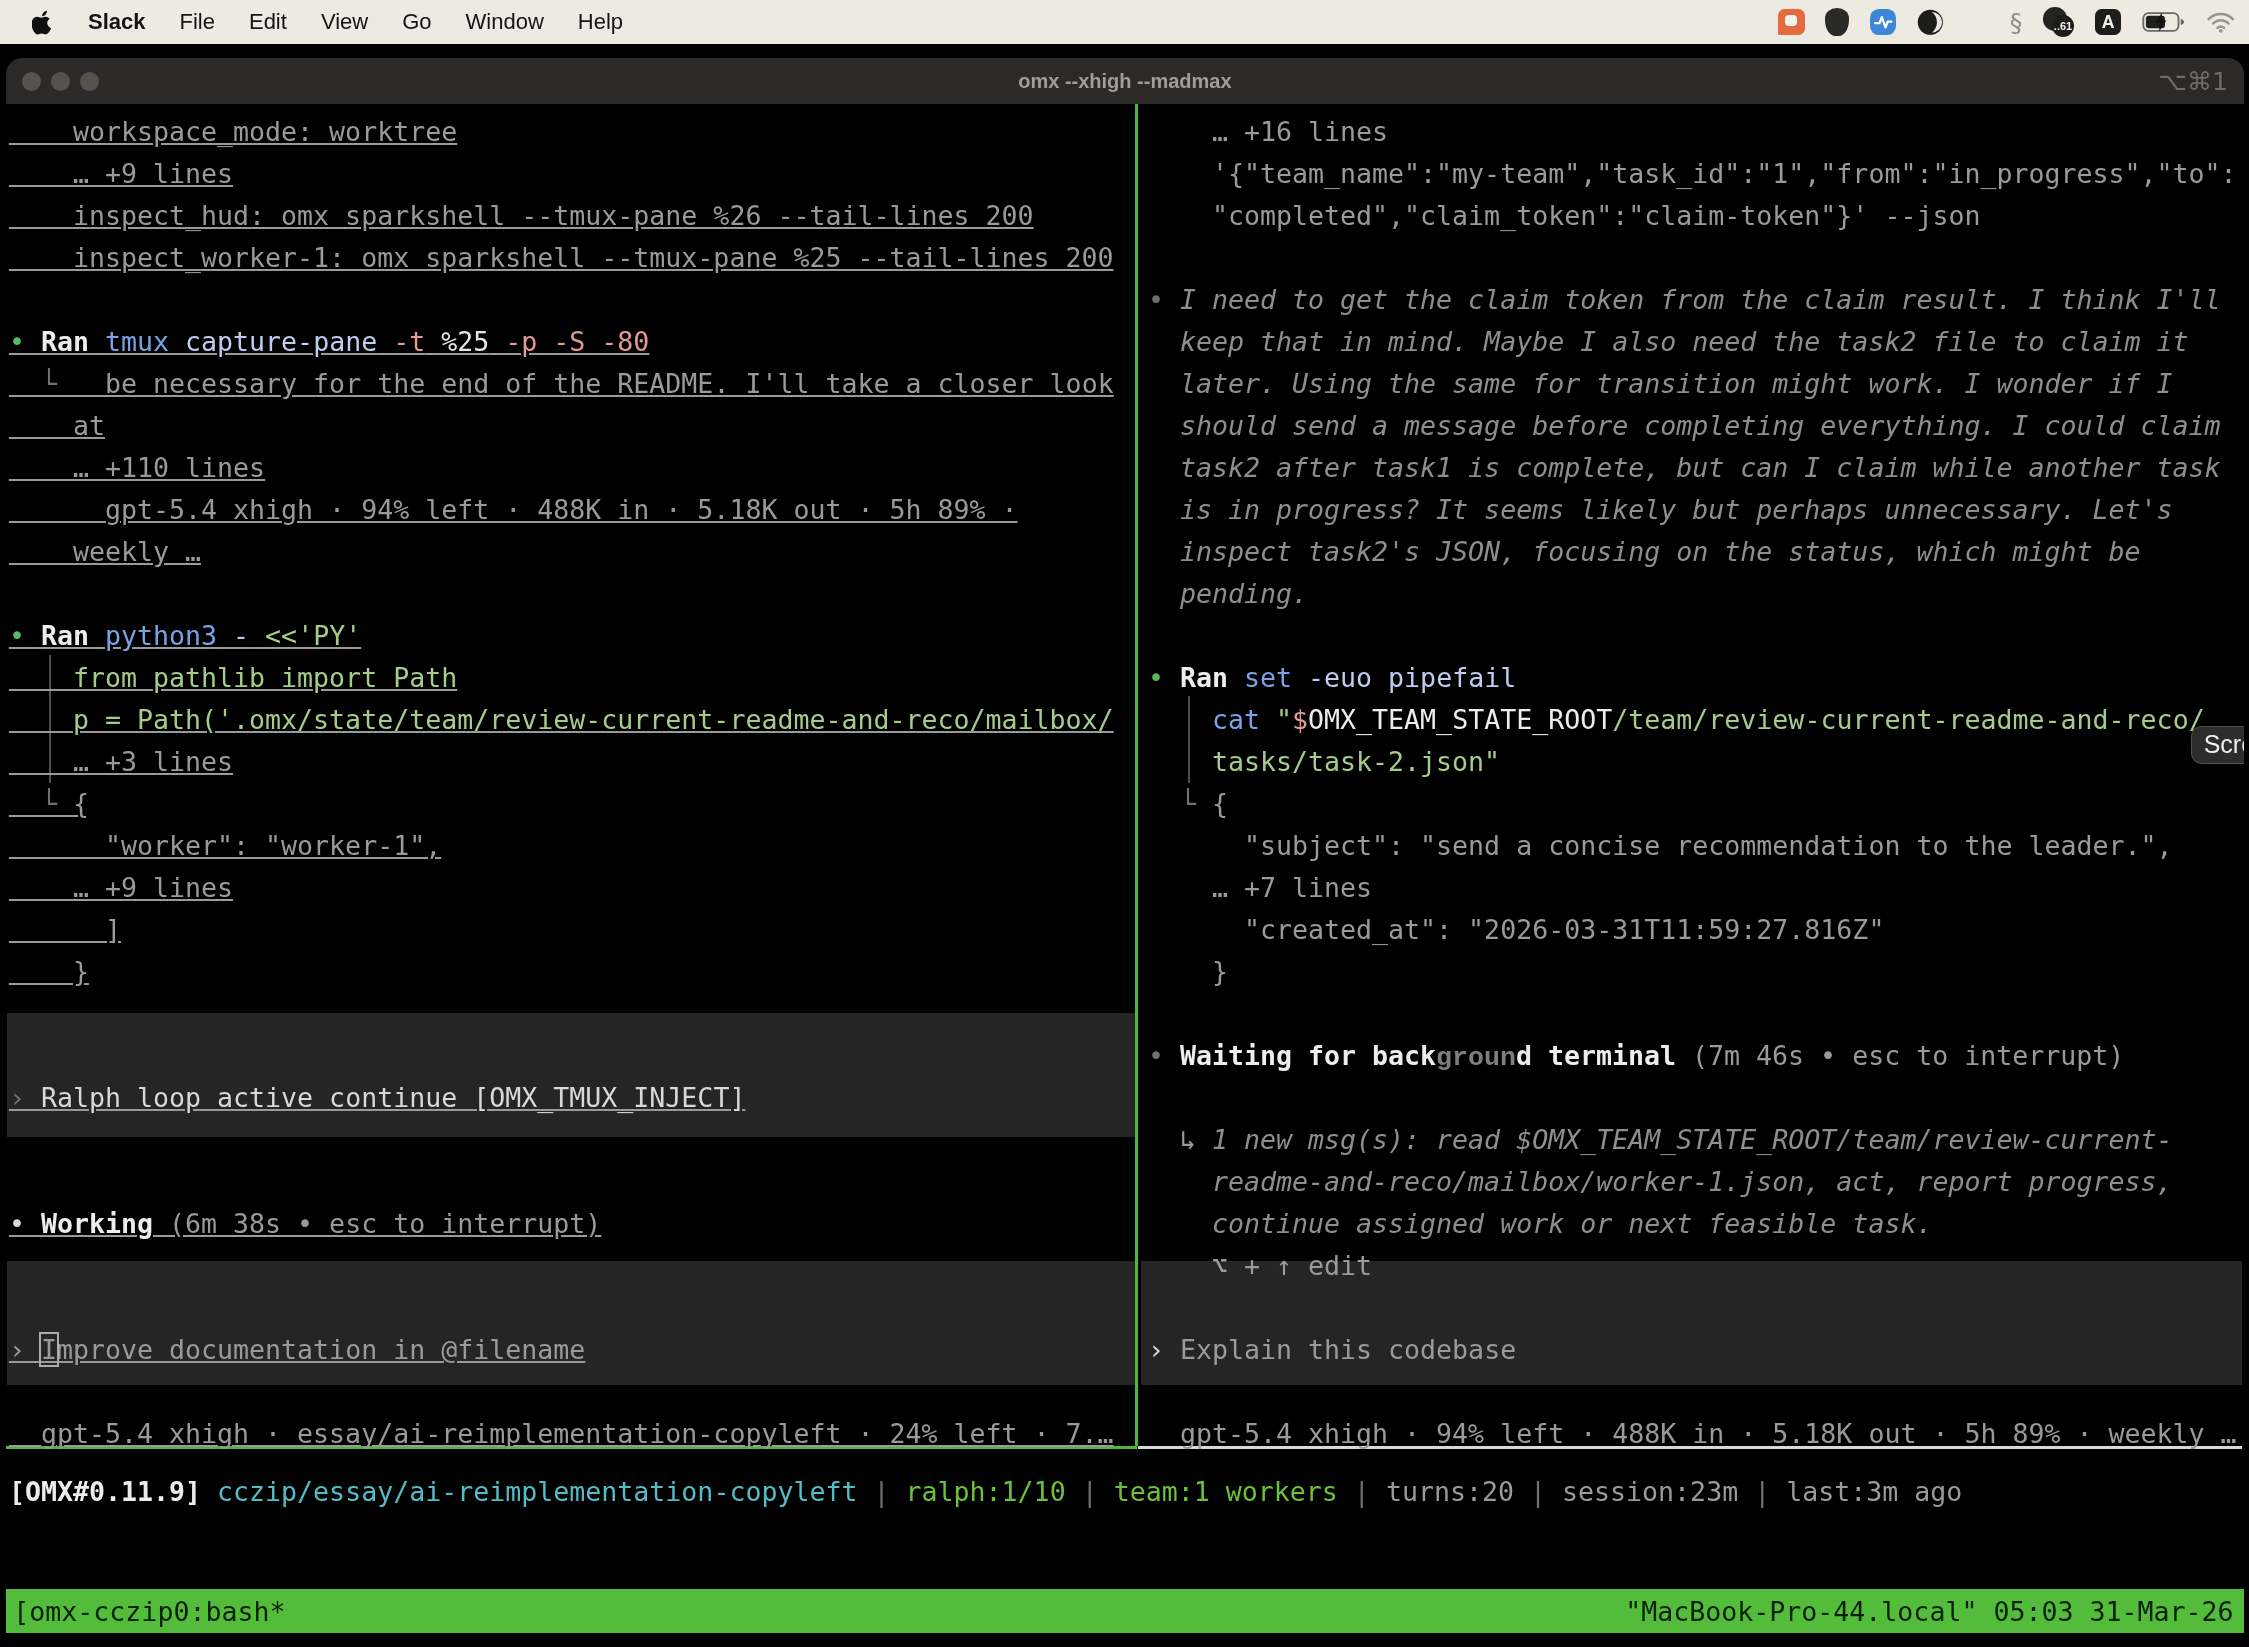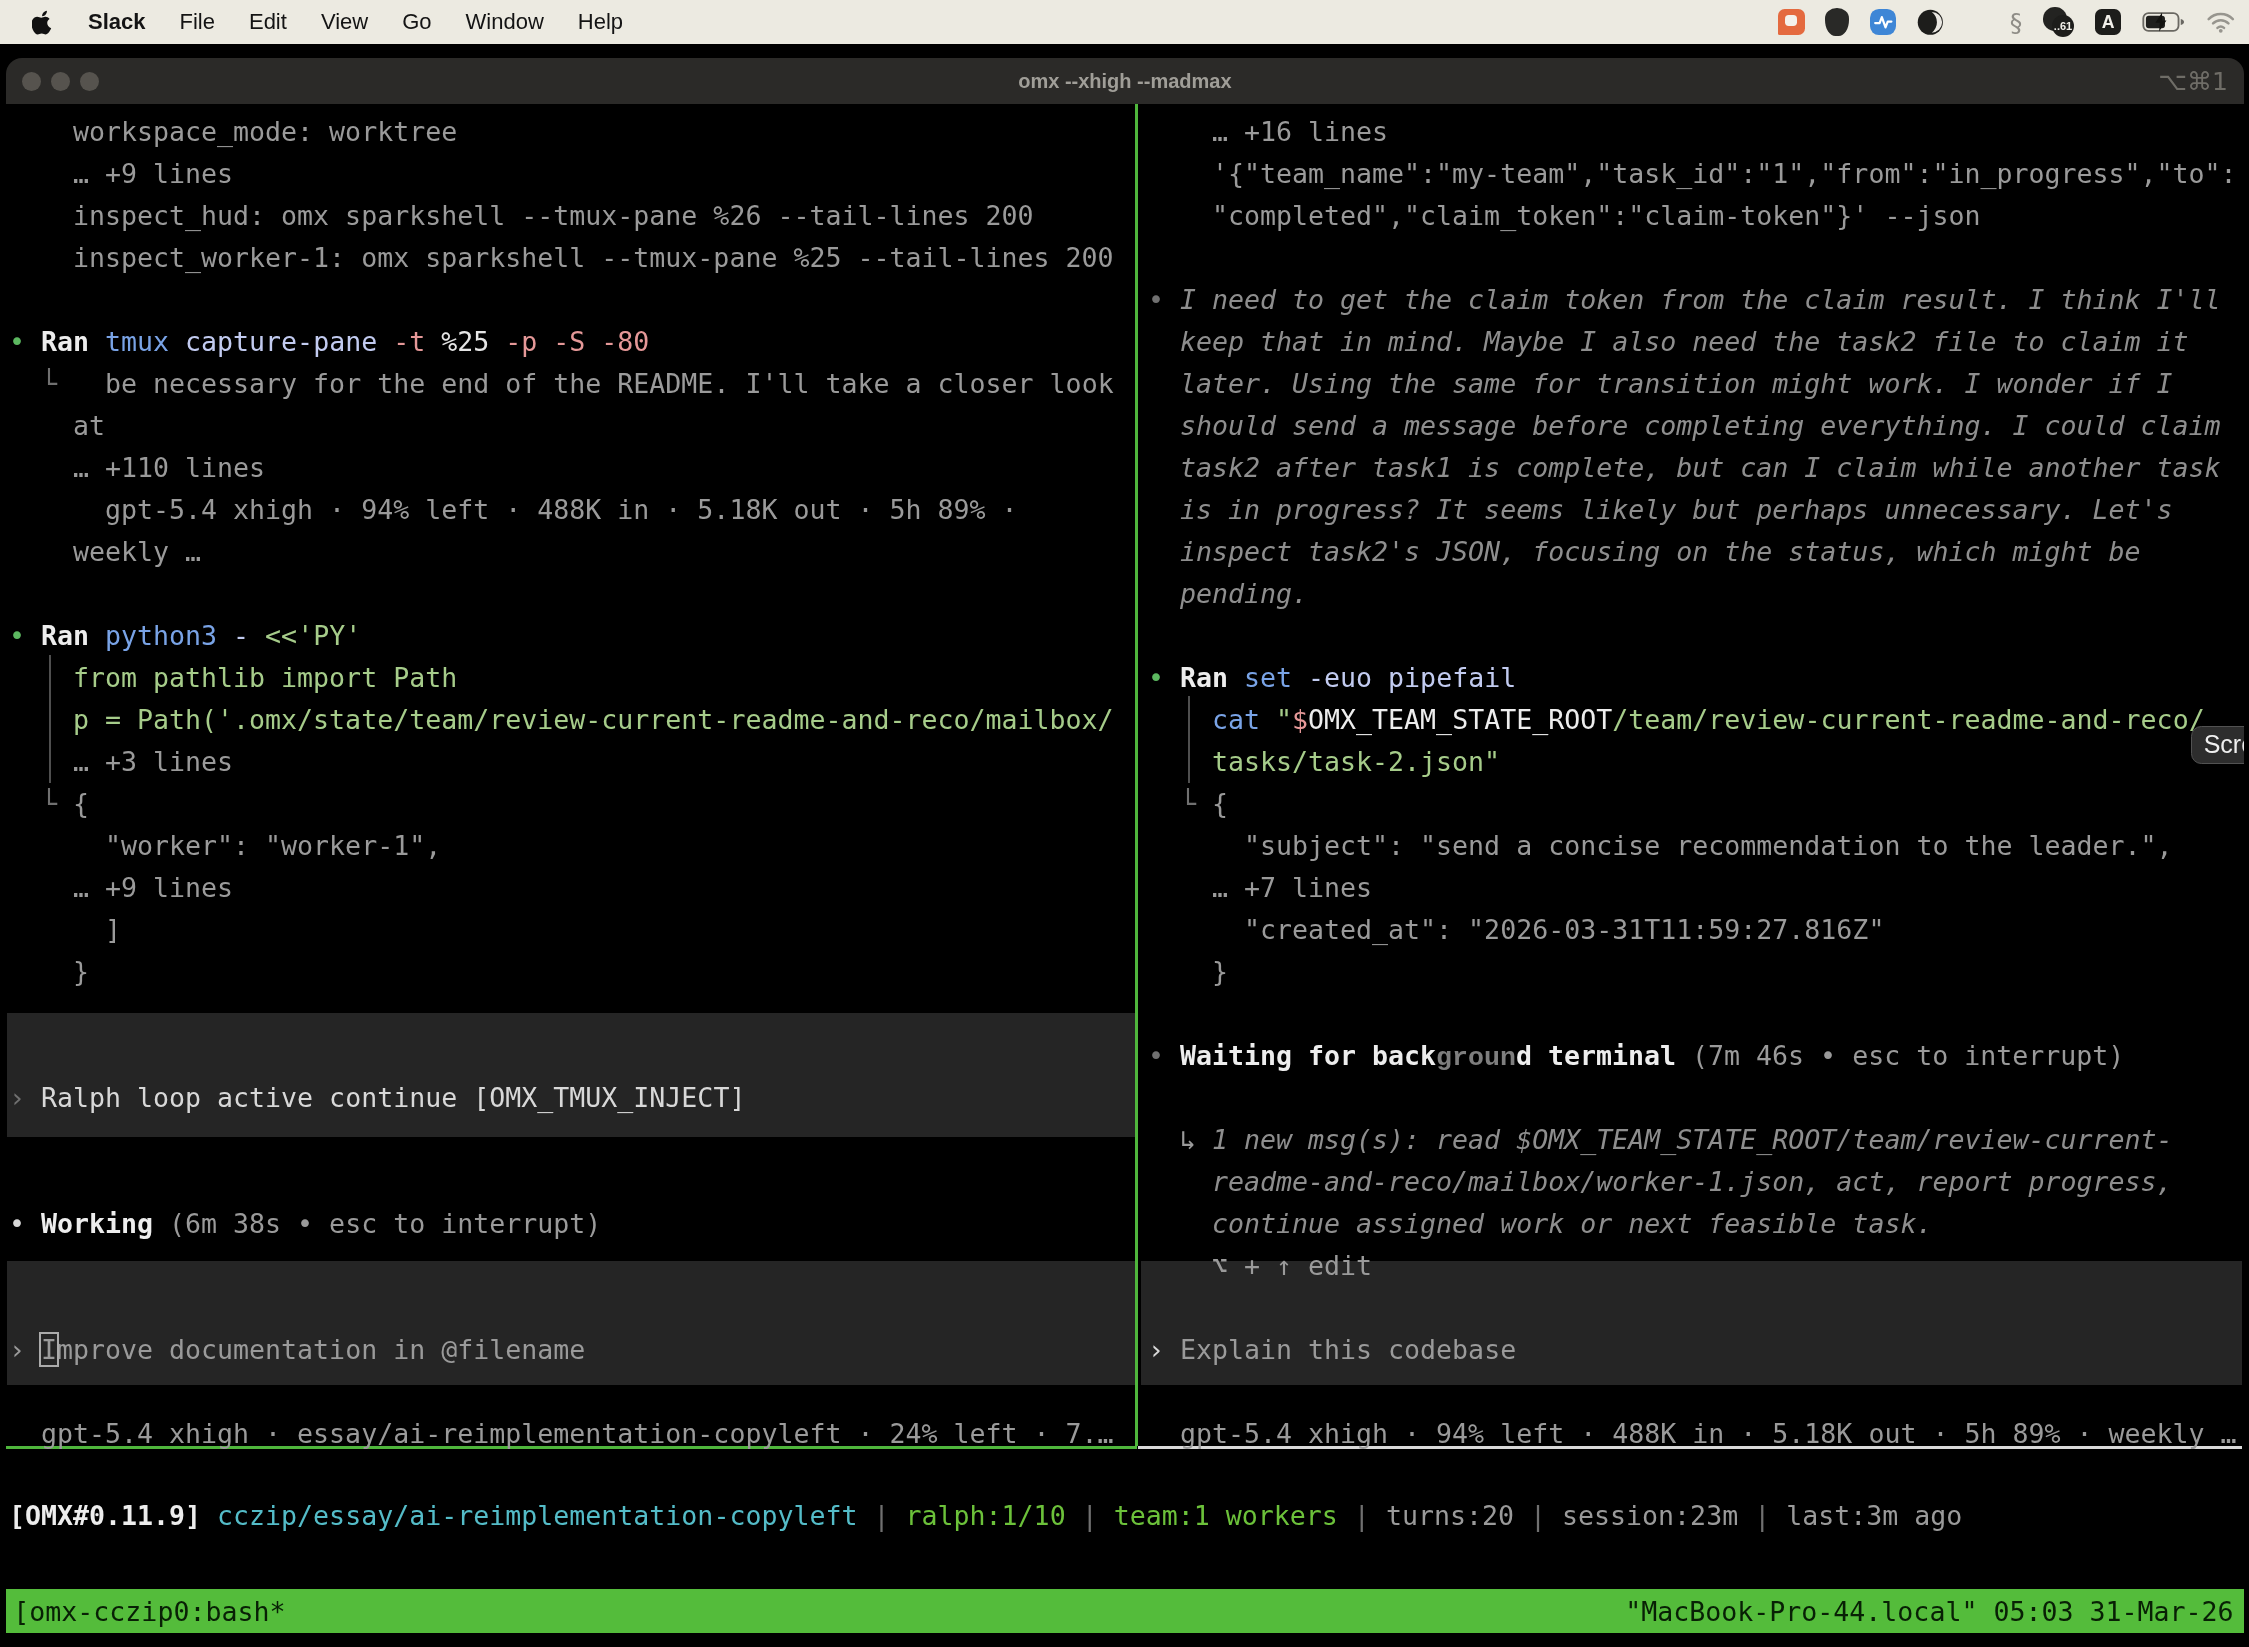--- a/index.html
+++ b/index.html
@@ -47,37 +47,37 @@
   .tl1 { margin-left:16px; } .tl2, .tl3 { margin-left:10.3px; }
   .win-title { position:absolute; left:0; right:0; text-align:center; font-size:20px;
                font-weight:600; color:#A09E98; }
   .win-shortcut { margin-left:auto; padding-right:16px; font-family:"DejaVu Sans", sans-serif;
                   font-size:25px; color:#6F6D67; z-index:2; }
 
   
   .content { position:absolute; left:0; top:46px; width:2238px; height:1544px;
              font-family:"DejaVu Sans Mono", monospace; font-size:26.6px; color:#9A9A9A; }
   .lines { position:absolute; top:7.4px; }
-  .lines-left  { left:3px; }
+  .lines-left  { left:3px;text-decoration:underline; }
   .lines-right { left:1142px; }
   .trow { height:42px; line-height:42px; white-space:pre; }
 
   .panel { position:absolute; background:#252525; }
   .panel-a { left:1.5px;    top:909px; width:1128px; height:124px; }
   .panel-b { left:1.5px;    top:1157px; width:1128px; height:124px; }
   .panel-c { left:1135px; top:1157px; width:1101px; height:124px; }
 
   .divider  { position:absolute; left:1129px; top:0; width:3px; height:1342px; background:#4FB63C; }
   .hline-l  { position:absolute; left:0;      top:1342px; width:1131px; height:3px; background:#4FB63C; }
   .hline-r  { position:absolute; left:1132px; top:1342px; width:1104px; height:3px; background:#D9D9D9; }
   .vline    { position:absolute; width:2.2px; background:#4F4F4F; }
   .vline-l  { left:43px;   top:551px; height:128px; }
   .vline-r  { left:1182px; top:592px; height:87px; }
 
-  .omx-line { position:absolute; left:3px; top:1367px;margin-top:24px; }
+  .omx-line { position:absolute; left:3px; top:1367px; }
 
   .tmux-bar { position:absolute; left:0; top:1485px; width:2238px; height:44px; background:#54BC3B;
               color:#082005; display:flex; align-items:center; justify-content:space-between;
               padding:0 10.3px 0 7.4px; white-space:pre; }
 
   .overlay { position:absolute; left:2185px; top:622px; width:89px; height:38px;
              background:#2D2D2D; border:1.5px solid #525252; border-radius:10.3px;
              font-family:"Liberation Sans", sans-serif; font-size:25px; color:#EFEFEF;
              line-height:35px; padding-left:11.8px; z-index:5; }
 

